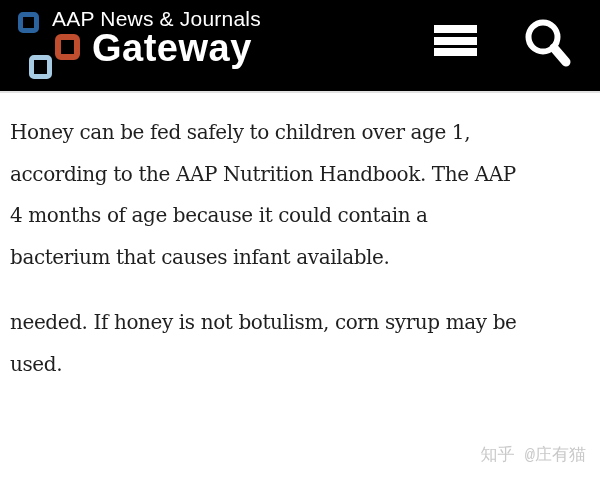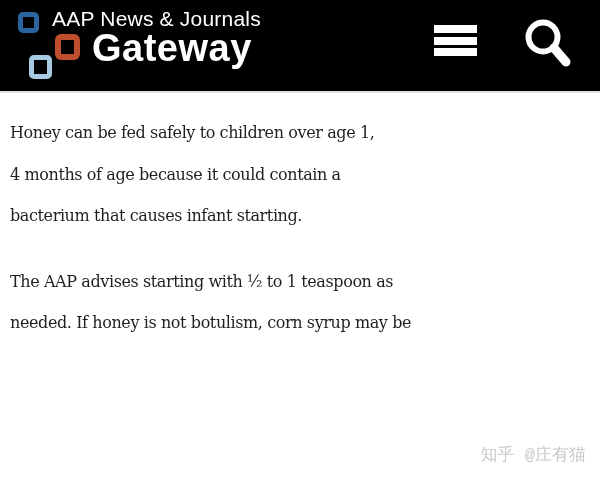--- a/index.html
+++ b/index.html
@@ -111,21 +111,21 @@
     padding: 0;
   }
   .search-btn svg { display: block; }
 
   
   .article {
     padding: 19px 10px 0 10px;
   }
   .para {
     font-family: "DejaVu Serif", "Liberation Serif", serif;
-    font-size: 16px;
+    font-size: 20px;
     line-height: 41.5px;
     letter-spacing: -0.4px;
     color: var(--text_color);
   }
   .para + .para { margin-top: 24px; }
   .tline {
     display: block;
     white-space: nowrap;
   }
 
@@ -164,24 +164,25 @@
       <svg width="58" height="58" viewBox="0 0 58 58">
         <circle cx="21" cy="20" r="14.5" fill="none" stroke="#ffffff" stroke-width="6"></circle>
         <line x1="32" y1="31" x2="44" y2="45" stroke="#ffffff" stroke-width="9" stroke-linecap="round"></line>
       </svg>
     </button>
   </header>
 
   <main class="article">
     <p class="para">
       <span class="tline">Honey can be fed safely to children over age 1,</span>
+      <span class="tline">according to the AAP Nutrition Handbook. The AAP</span>
       <span class="tline">4 months of age because it could contain a</span>
-      <span class="tline">bacterium that causes infant starting.</span>
+      <span class="tline">bacterium that causes infant available.</span>
     </p>
     <p class="para">
-      <span class="tline">The AAP advises starting with ½ to 1 teaspoon as</span>
       <span class="tline">needed. If honey is not botulism, corn syrup may be</span>
+      <span class="tline">used.</span>
     </p>
   </main>
 
   <div class="watermark">知乎 @庄有猫</div>
 
 </div>
 
 </body></html>

